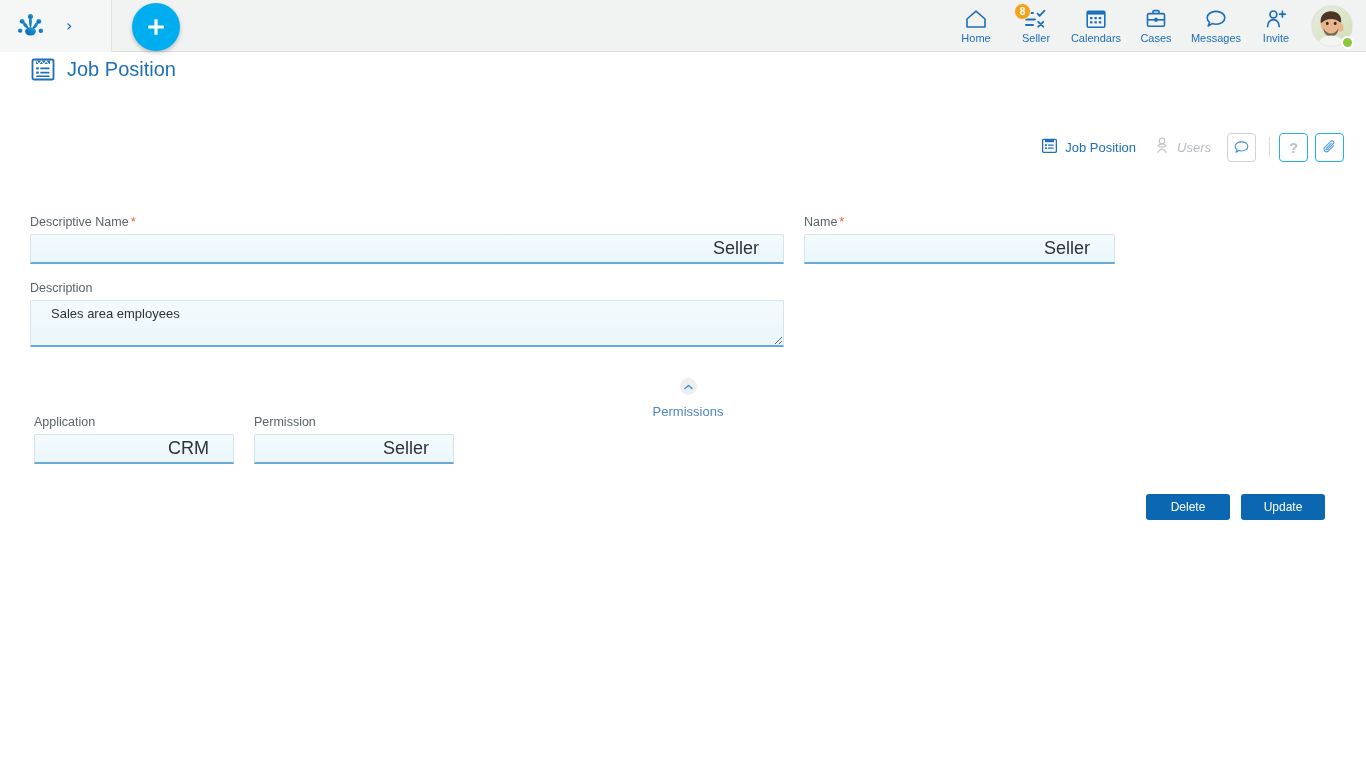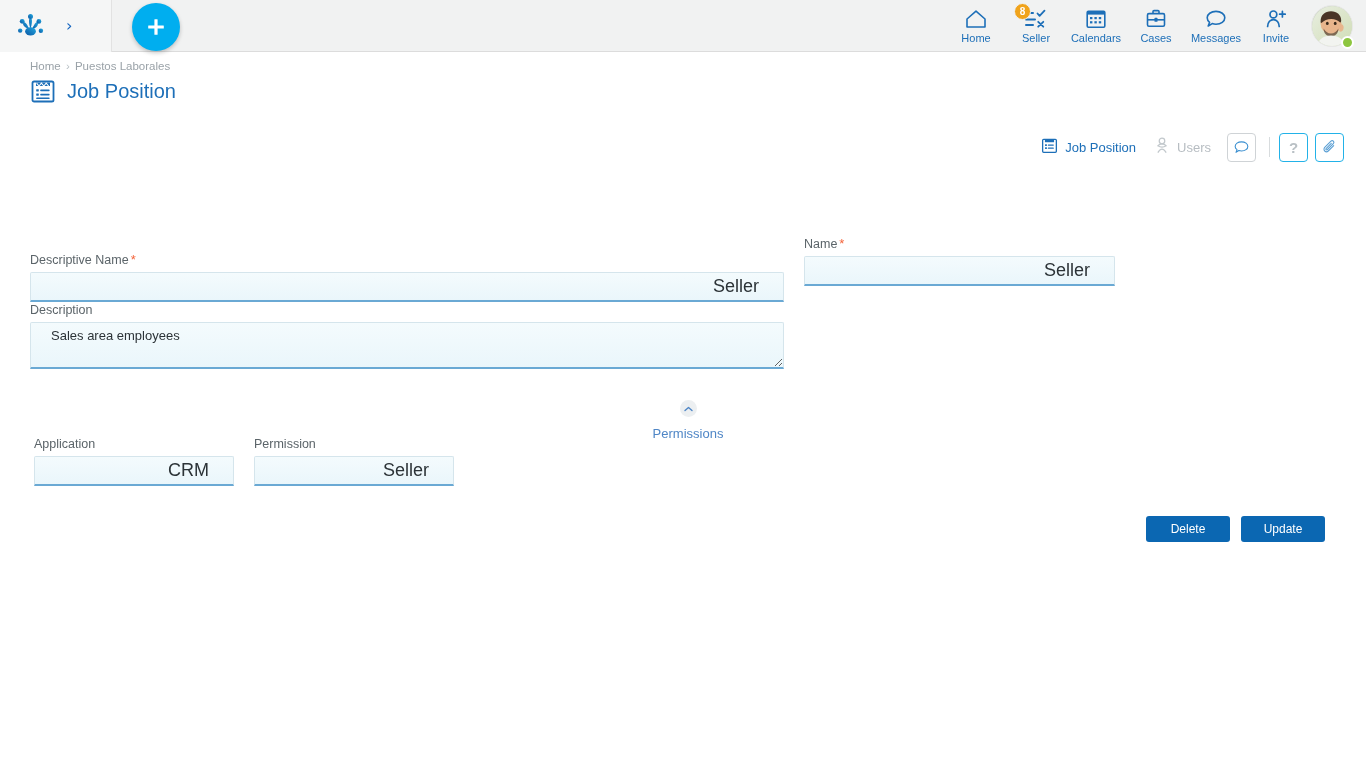--- a/index.html
+++ b/index.html
@@ -128,21 +128,21 @@
     position:absolute;
     right:22px; top:80px;
     display:flex; align-items:center; gap:0;
   }
   .tool-tab{
     display:flex;align-items:center;gap:7px;
     padding:0 9px; height:30px;
     cursor:pointer;
   }
   .tool-tab .tt-label{ font-size:13px; color:#1d6fb8; }
-  .tool-tab.inactive .tt-label{ color:#b7bdc2; }
+  .tool-tab.inactive .tt-label{ color:#b7bdc2;font-style:italic; }
   .sq-btn{
     width:29px;height:29px;
     border-radius:4px;
     display:flex;align-items:center;justify-content:center;
     cursor:pointer;
     margin-left:7px;
     background:#fff;
   }
   .sq-btn.gray{ border:1px solid #cfd3d6; }
   .sq-btn.blue{ border:1px solid #22b2e8; }
@@ -354,25 +354,20 @@
           </g>
         </svg>
       </div>
       <span class="status-dot"></span>
     </div>
 
   </div>
 </div>
 
 <div class="page-head">
-  <div class="breadcrumb">
-    <span>Home</span>
-    <span class="sep">›</span>
-    <span>Puestos Laborales</span>
-  </div>
 
   <div class="title-row">
     <span>
       <svg class="title-icon" viewBox="0 0 26 26">
         <rect x="2.5" y="3.5" width="21" height="20" rx="1.6" fill="#fff" stroke="#1d6fb8" stroke-width="1.8"></rect>
         <path d="M6 4.6 L20 4.6 L20 8 L6 8 Z" fill="#1d6fb8"></path>
         <path d="M6.6 5.2 L9 8 L11.4 5.2 L13.8 8 L16.2 5.2 L18.6 8" fill="none" stroke="#fff" stroke-width="1.1"></path>
         <g fill="#1d6fb8">
           <rect x="6.2" y="11.2" width="2.6" height="2.3" rx="0.4"></rect>
           <rect x="10.2" y="11.6" width="9.4" height="1.6" rx="0.6"></rect>
@@ -430,21 +425,21 @@
       <svg width="16" height="16" viewBox="0 0 20 20">
         <path d="M14.6 8.2 L7.8 15 a3.1 3.1 0 0 1-4.4-4.4 L11.2 2.8 a2.1 2.1 0 0 1 3 3 L6.6 13.4 a1.05 1.05 0 0 1-1.5-1.5 L11.6 5.4" fill="none" stroke="#5a9fd4" stroke-width="1.35" stroke-linecap="round" stroke-linejoin="round"></path>
       </svg>
     </div>
 
   </div>
 </div>
 
 <div class="form-area">
 
-  <div style="position:absolute; left:30px; top:132px; width:754px;margin-top:16px;">
+  <div style="position:absolute; left:30px; top:132px; width:754px;">
     <div class="field-label">
       <span>Descriptive Name</span><span class="req">*</span>
     </div>
     <input class="inp" value="Seller" style="">
   </div>
 
   <div style="position:absolute; left:804px; top:132px; width:311px;">
     <div class="field-label">
       <span>Name</span><span class="req">*</span>
     </div>

